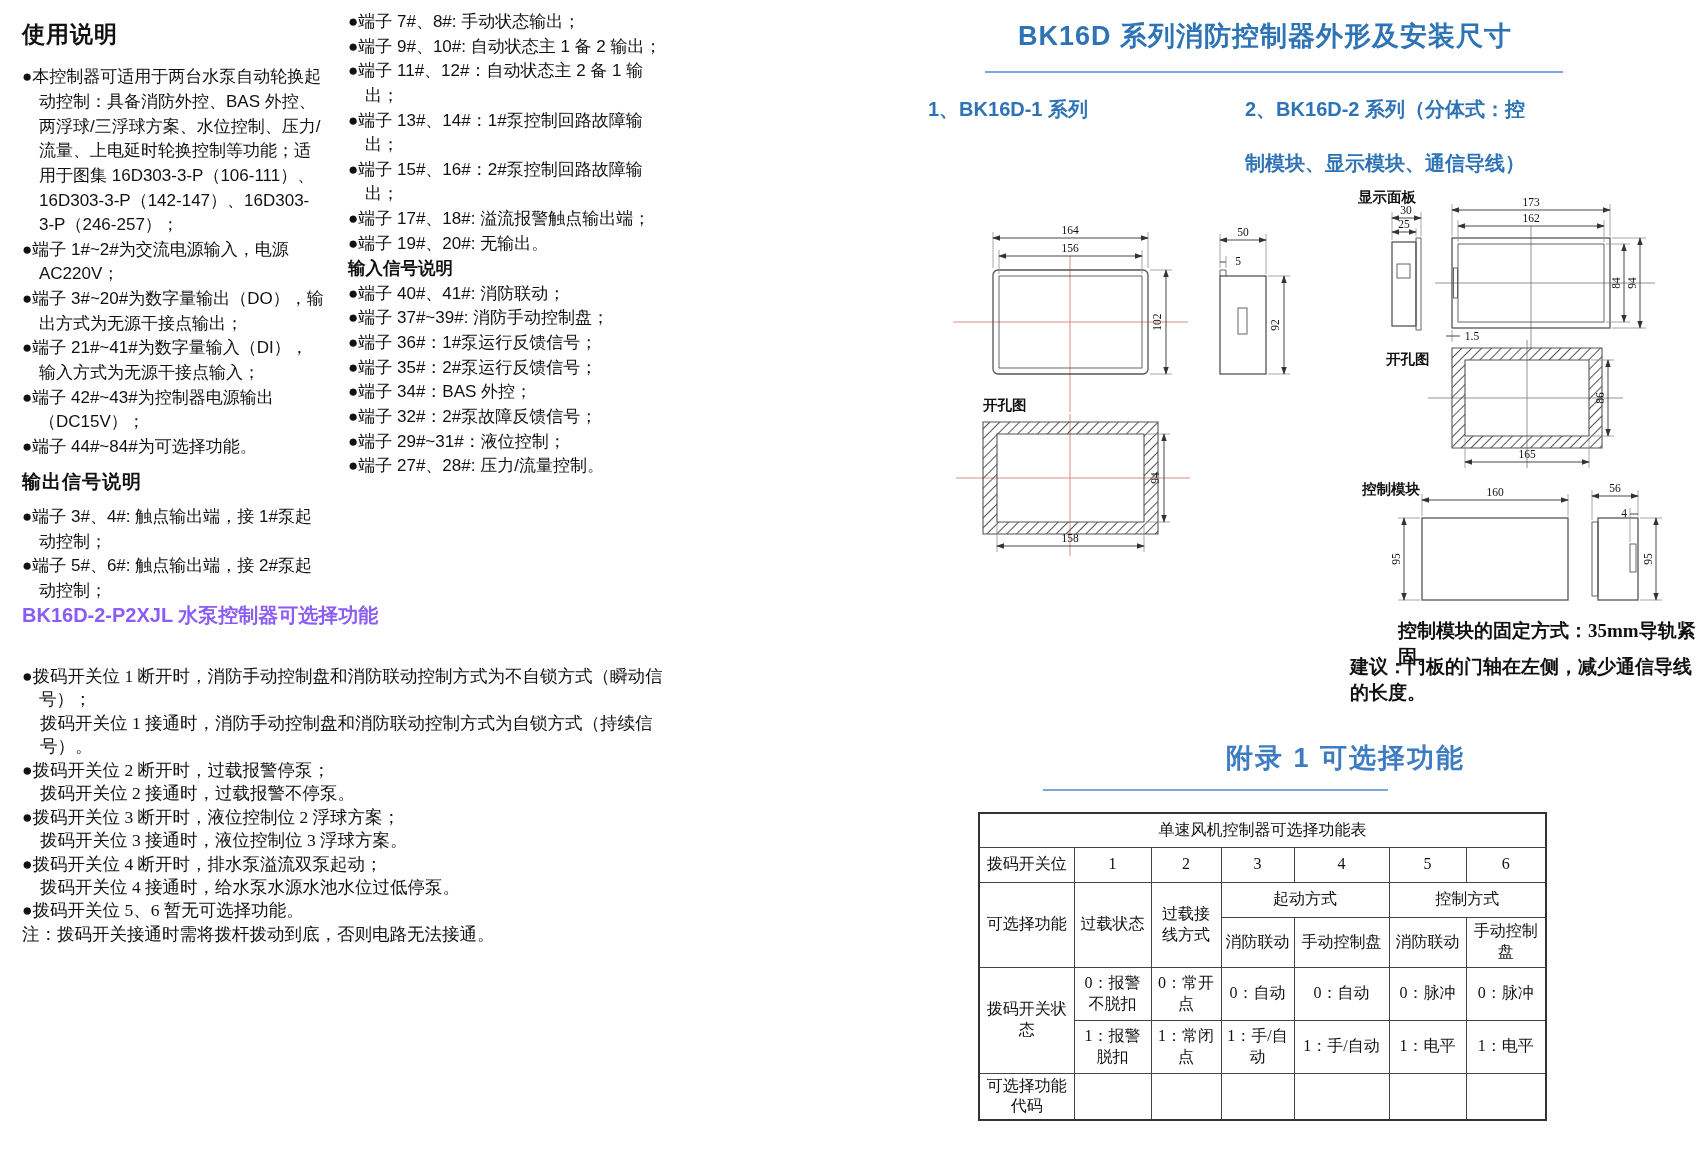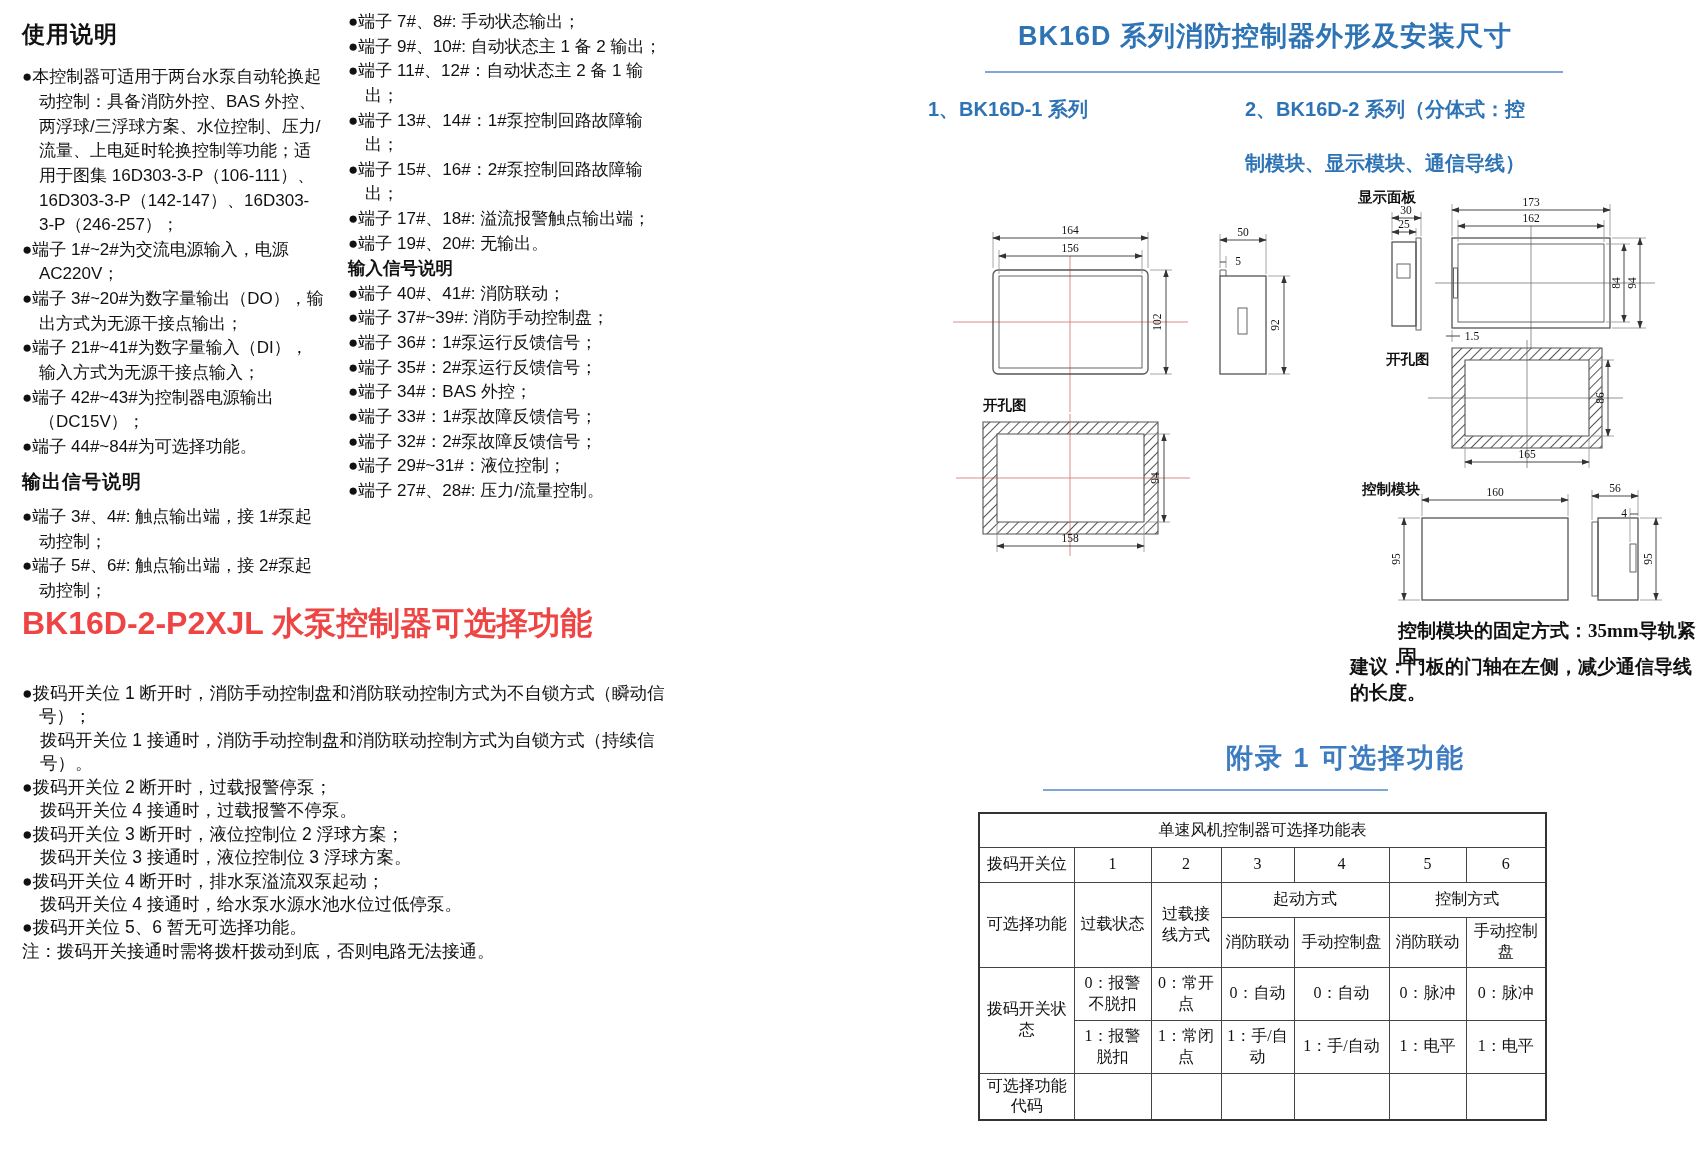--- a/index.html
+++ b/index.html
@@ -5,22 +5,22 @@
   *{margin:0;padding:0;box-sizing:border-box}
   html,body{width:1700px;height:1153px}
   body{position:relative;background:#ffffff;font-family:"Liberation Sans",sans-serif;color:#111;overflow:hidden}
   .abs{position:absolute}
   .h1{font-size:23px;font-weight:bold;letter-spacing:1px}
   .col{font-size:17px;line-height:1.45}
   .col p{margin:0}
   .b{padding-left:17px;text-indent:-17px}
   .subhead{font-size:19px;font-weight:bold;margin:8px 0 10px;letter-spacing:1px}
   .inhead{font-weight:bold;font-size:17.5px}
-  .blueh{color:#ef4444;font-size:32px;font-weight:bold}
-  .serifsec{font-family:Liberation Sans, sans-serif;font-size:17.5px;line-height:1.34}
+  .blueh{color:#8b5cf6;font-size:20px;font-weight:bold}
+  .serifsec{font-family:Liberation Serif, serif;font-size:17.5px;line-height:1.34}
   .serifsec p{margin:0}
   .serifsec .s{padding-left:18px}
   .rtitle{color:#2E74B5;font-weight:bold;text-align:center;font-size:27px;letter-spacing:1px}
   .rsub{color:#2E74B5;font-weight:bold;font-size:20px}
   .rule{background:#7EA6D9;height:2px}
   .apptitle{color:#3E7CC1;font-weight:bold;font-size:27px;text-align:right;letter-spacing:2px}
   .note{font-family:"Liberation Serif",serif;font-weight:bold;font-size:19px}
   table.func{border-collapse:collapse;table-layout:fixed;font-family:"Liberation Serif",serif;font-size:16px;text-align:center;border:2px solid #333}
   table.func td{border:1px solid #444;vertical-align:middle;padding:2px 3px;line-height:1.3;overflow:hidden}
   svg .ol{fill:none;stroke:#555;stroke-width:1.3}
@@ -57,34 +57,33 @@
   <p class="b">●端子 13#、14#：1#泵控制回路故障输出；</p>
   <p class="b">●端子 15#、16#：2#泵控制回路故障输出；</p>
   <p class="b">●端子 17#、18#: 溢流报警触点输出端；</p>
   <p class="b">●端子 19#、20#: 无输出。</p>
   <p class="inhead">输入信号说明</p>
   <p class="b">●端子 40#、41#: 消防联动；</p>
   <p class="b">●端子 37#~39#: 消防手动控制盘；</p>
   <p class="b">●端子 36#：1#泵运行反馈信号；</p>
   <p class="b">●端子 35#：2#泵运行反馈信号；</p>
   <p class="b">●端子 34#：BAS 外控；</p>
-  <p class="b">●端子 33#：1#泵故障反馈信号；</p>
   <p class="b">●端子 32#：2#泵故障反馈信号；</p>
   <p class="b">●端子 29#~31#：液位控制；</p>
   <p class="b">●端子 27#、28#: 压力/流量控制。</p>
 </div>
 
 <div class="abs" style="left:22px;top:602px;width:655px">
   <div class="blueh">BK16D-2-P2XJL 水泵控制器可选择功能</div>
   <div style="height:36px"></div>
   <div class="serifsec">
     <p class="b">●拨码开关位 1 断开时，消防手动控制盘和消防联动控制方式为不自锁方式（瞬动信号）；</p>
     <p class="s">拨码开关位 1 接通时，消防手动控制盘和消防联动控制方式为自锁方式（持续信号）。</p>
     <p class="b">●拨码开关位 2 断开时，过载报警停泵；</p>
-    <p class="s">拨码开关位 4 接通时，过载报警不停泵。</p>
+    <p class="s">拨码开关位 2 接通时，过载报警不停泵。</p>
     <p class="b">●拨码开关位 3 断开时，液位控制位 2 浮球方案；</p>
     <p class="s">拨码开关位 3 接通时，液位控制位 3 浮球方案。</p>
     <p class="b">●拨码开关位 4 断开时，排水泵溢流双泵起动；</p>
     <p class="s">拨码开关位 4 接通时，给水泵水源水池水位过低停泵。</p>
     <p class="b">●拨码开关位 5、6 暂无可选择功能。</p>
     <p>注：拨码开关接通时需将拨杆拨动到底，否则电路无法接通。</p>
   </div>
 </div>
 
 <div class="abs rtitle" style="left:960px;top:18px;width:610px">BK16D 系列消防控制器外形及安装尺寸</div>

